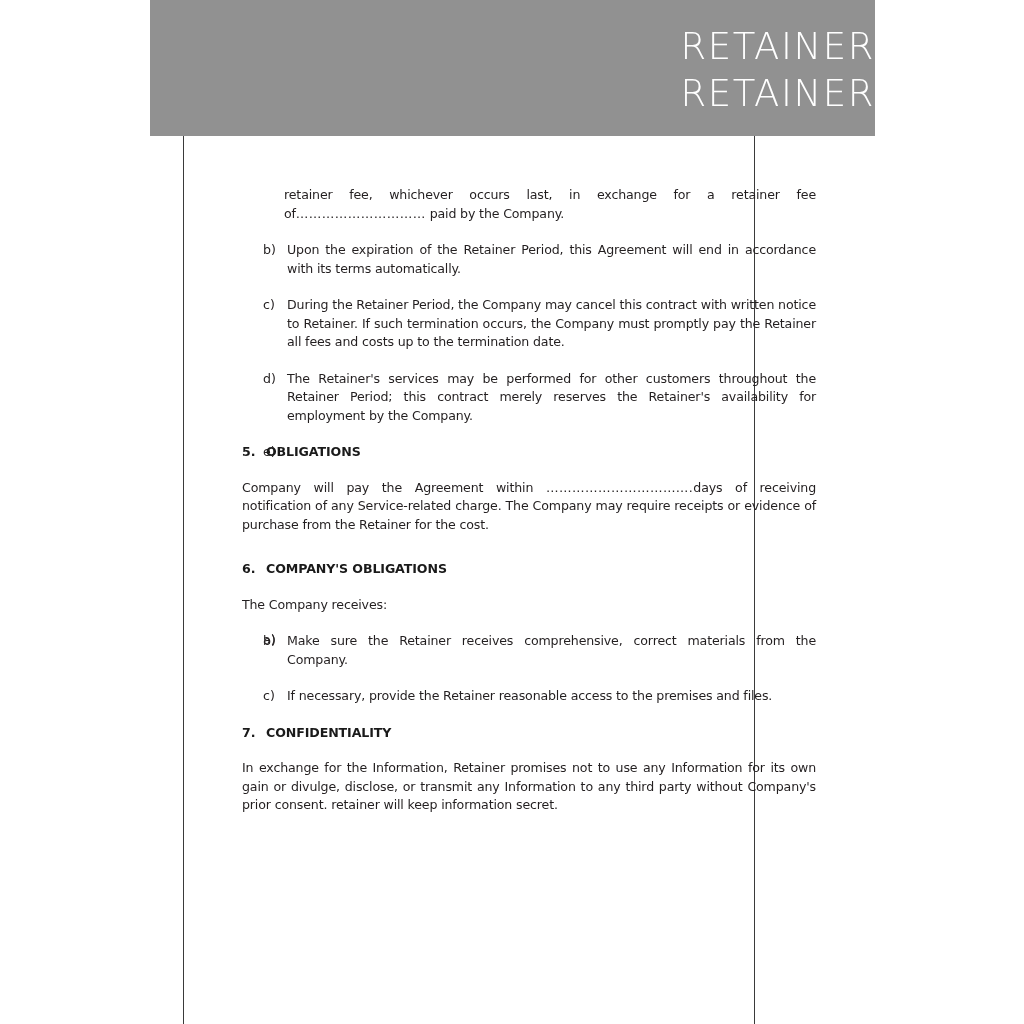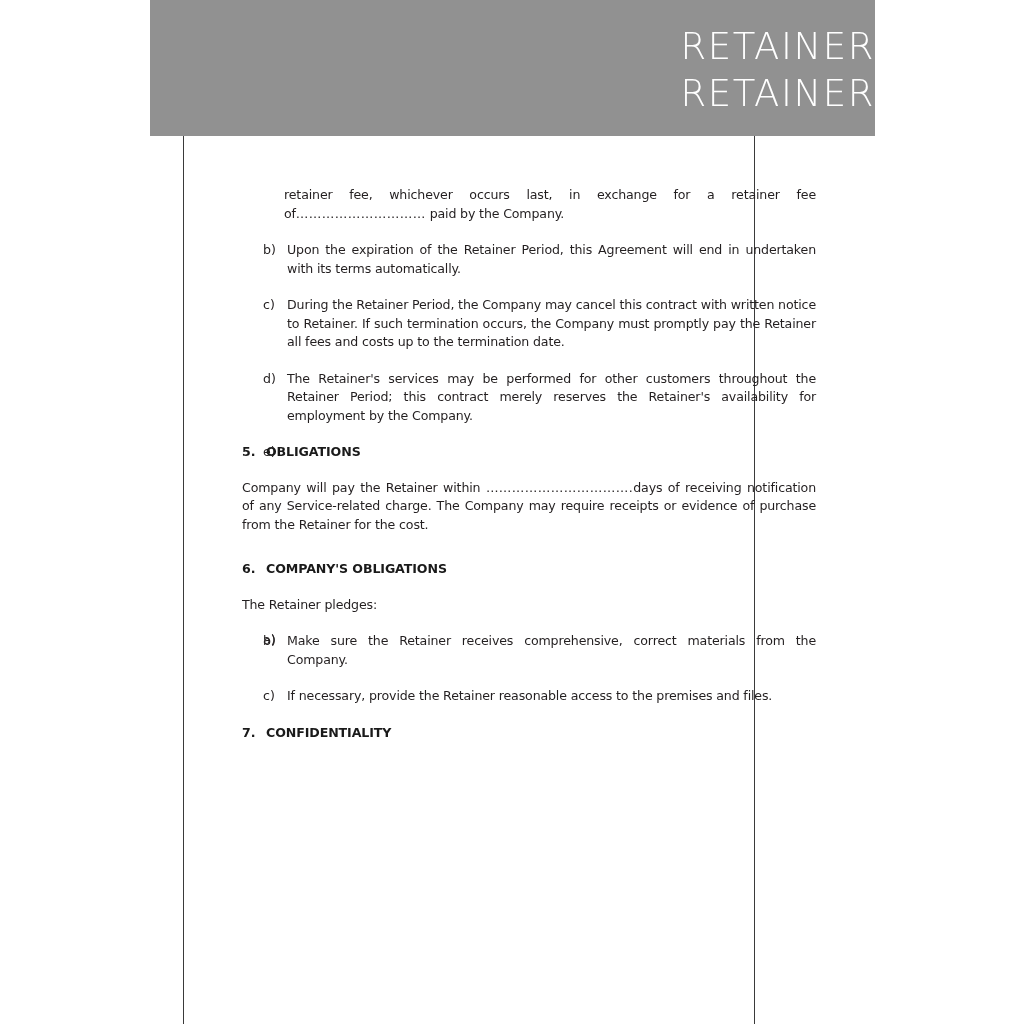--- a/index.html
+++ b/index.html
@@ -138,21 +138,21 @@
     <div class="title-line">RETAINER</div>
   </div>
 
   <div class="sheet">
     <div class="content">
 
       <p class="para hang"><span>retainer fee, whichever occurs last, in exchange for a retainer fee of</span><span class="dots">…………………………</span><span> paid by the Company.</span></p>
 
       <div class="listitem">
         <span class="marker">b)</span>
-        <span>Upon the expiration of the Retainer Period, this Agreement will end in undertaken with its terms automatically.</span>
+        <span>Upon the expiration of the Retainer Period, this Agreement will end in accordance with its terms automatically.</span>
       </div>
 
       <div class="listitem">
         <span class="marker">c)</span>
         <span>During the Retainer Period, the Company may cancel this contract with written notice to Retainer. If such termination occurs, the Company must promptly pay the Retainer all fees and costs up to the termination date.</span>
       </div>
 
       <div class="listitem">
         <span class="marker">d)</span>
         <span>The Retainer's services may be performed for other customers throughout the Retainer Period; this contract merely reserves the Retainer's availability for employment by the Company.</span>
@@ -160,47 +160,48 @@
 
       <div class="listitem">
         <span class="marker">e)</span>
       </div>
 
       <div class="heading">
         <span class="num">5.</span>
         <span>OBLIGATIONS</span>
       </div>
 
-      <p class="para"><span>Company will pay the Retainer within </span><span class="dots">…………………………….</span><span>days of receiving notification of any Service-related charge. The Company may require receipts or evidence of purchase from the Retainer for the cost.</span></p>
+      <p class="para"><span>Company will pay the Agreement within </span><span class="dots">…………………………….</span><span>days of receiving notification of any Service-related charge. The Company may require receipts or evidence of purchase from the Retainer for the cost.</span></p>
 
       <div class="spacer-lg"></div>
 
       <div class="heading">
         <span class="num">6.</span>
         <span>COMPANY'S OBLIGATIONS</span>
       </div>
 
-      <p class="para tight">The Retainer pledges:</p>
+      <p class="para tight">The Company receives:</p>
 
       <div class="listitem">
         <span class="marker">a)</span>
       </div>
 
       <div class="listitem">
         <span class="marker">b)</span>
         <span>Make sure the Retainer receives comprehensive, correct materials from the Company.</span>
       </div>
 
       <div class="listitem">
         <span class="marker">c)</span>
         <span>If necessary, provide the Retainer reasonable access to the premises and files.</span>
       </div>
 
       <div class="heading">
         <span class="num">7.</span>
         <span>CONFIDENTIALITY</span>
       </div>
 
+      <p class="para">In exchange for the Information, Retainer promises not to use any Information for its own gain or divulge, disclose, or transmit any Information to any third party without Company's prior consent. retainer will keep information secret.</p>
 
     </div>
   </div>
 
 </div>
 
 </body></html>

